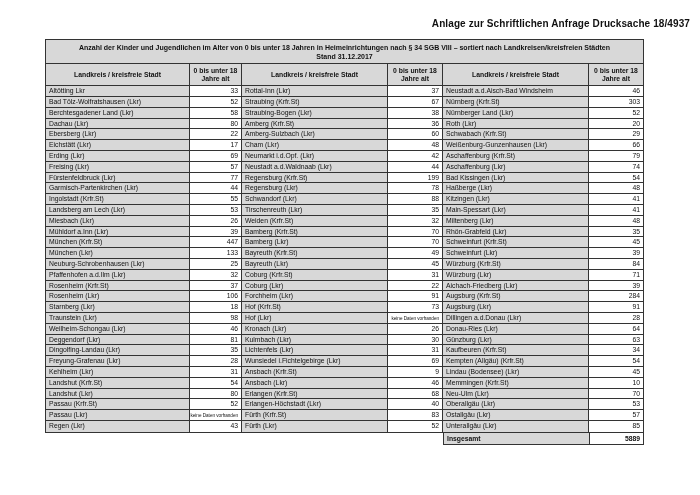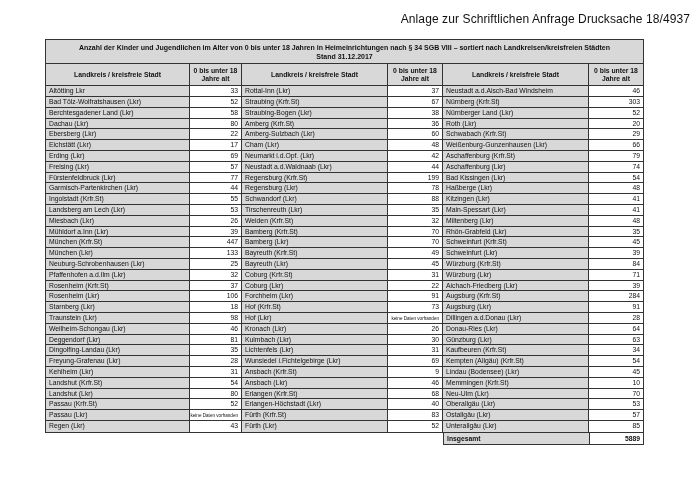--- a/index.html
+++ b/index.html
@@ -1,18 +1,18 @@
 <!DOCTYPE html>
 <html><head>
 <meta charset="utf-8">
 <style>
   html,body{margin:0;padding:0;}
   body{font-family:"Liberation Sans", sans-serif; background:#e8e8e8;}
   .sheet{position:relative; width:700px; height:495px; background:#ffffff; overflow:hidden; color:#111;}
-  .page-header{position:absolute; top:12px; right:10px; font-size:12px; font-weight:normal; letter-spacing:0.1px;}
+  .page-header{position:absolute; top:18px; right:10px; font-size:10px; font-weight:bold; letter-spacing:0.1px;}
   .tbl{position:absolute; left:45px; top:39px; width:599px;}
   .upper{border:1px solid #333; box-sizing:border-box;}
   .title-cell{background:#d8d8d8; border-bottom:1px solid #333; text-align:center; font-weight:bold; font-size:7px; line-height:1.3; padding:2.5px 6px;}
   .grid{display:grid; grid-template-columns:144px 52px 146px 55px 146px 54px;}
   .grid > div{box-sizing:border-box; border-right:1px solid #333; border-bottom:1px solid #333; overflow:hidden;}
   .grid > div:nth-child(6n){border-right:none;}
   .hdr > div{height:22px; background:#d8d8d8; font-weight:bold; font-size:6.8px; line-height:1.2; display:flex; flex-direction:column; align-items:center; justify-content:center; text-align:center;}
   .tbody > div{height:10.8px; font-size:6.8px; line-height:10.6px; white-space:nowrap;}
   .tbody > div:nth-last-child(-n+6){border-bottom:none;}
   .cell-name{background:#d8d8d8; padding-left:3px;}

